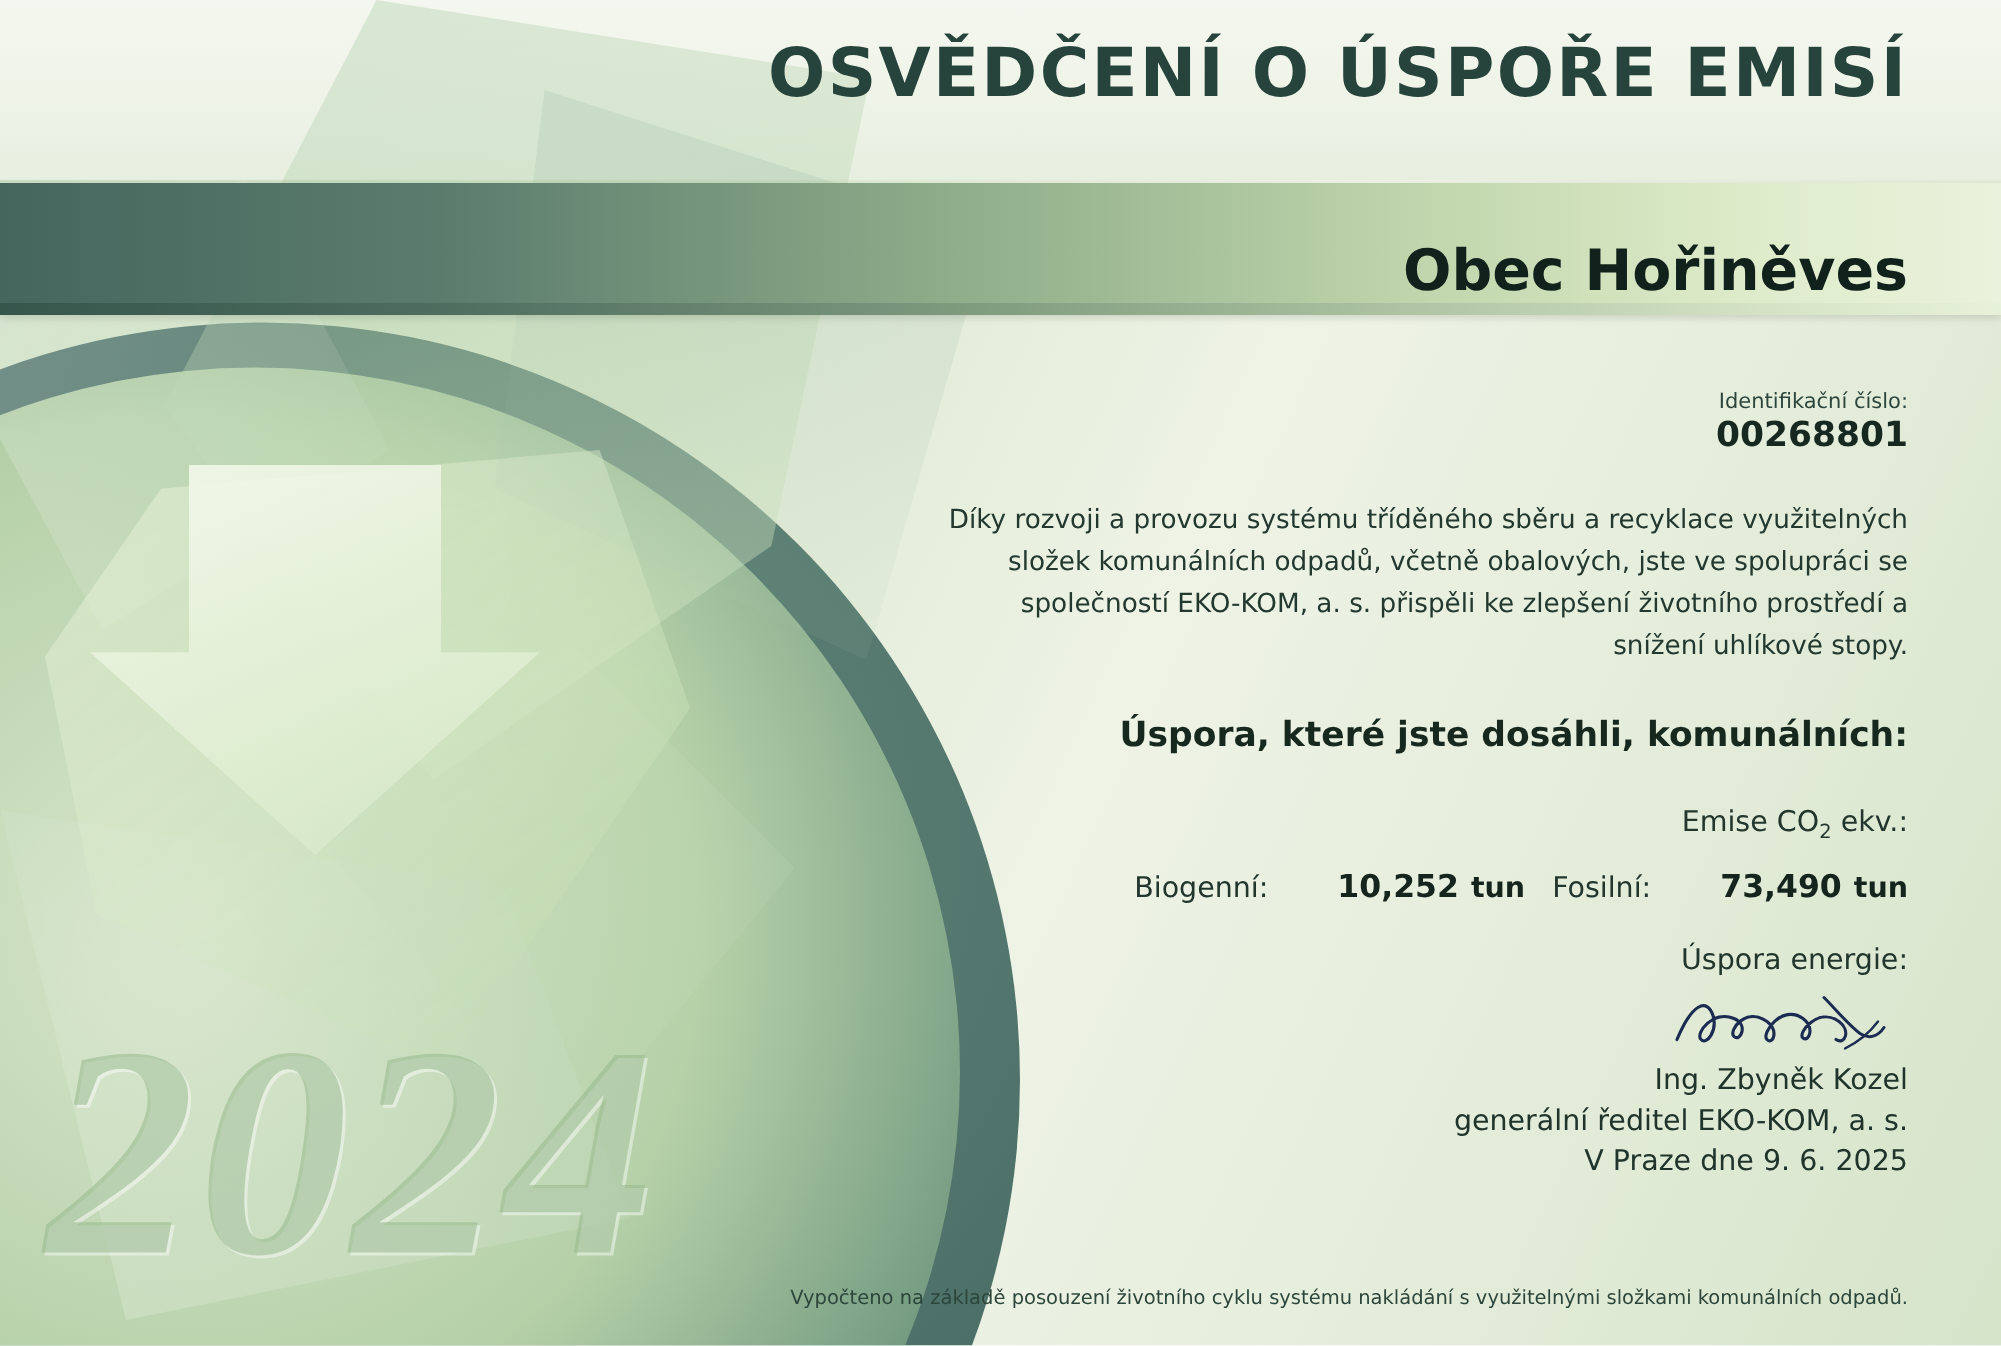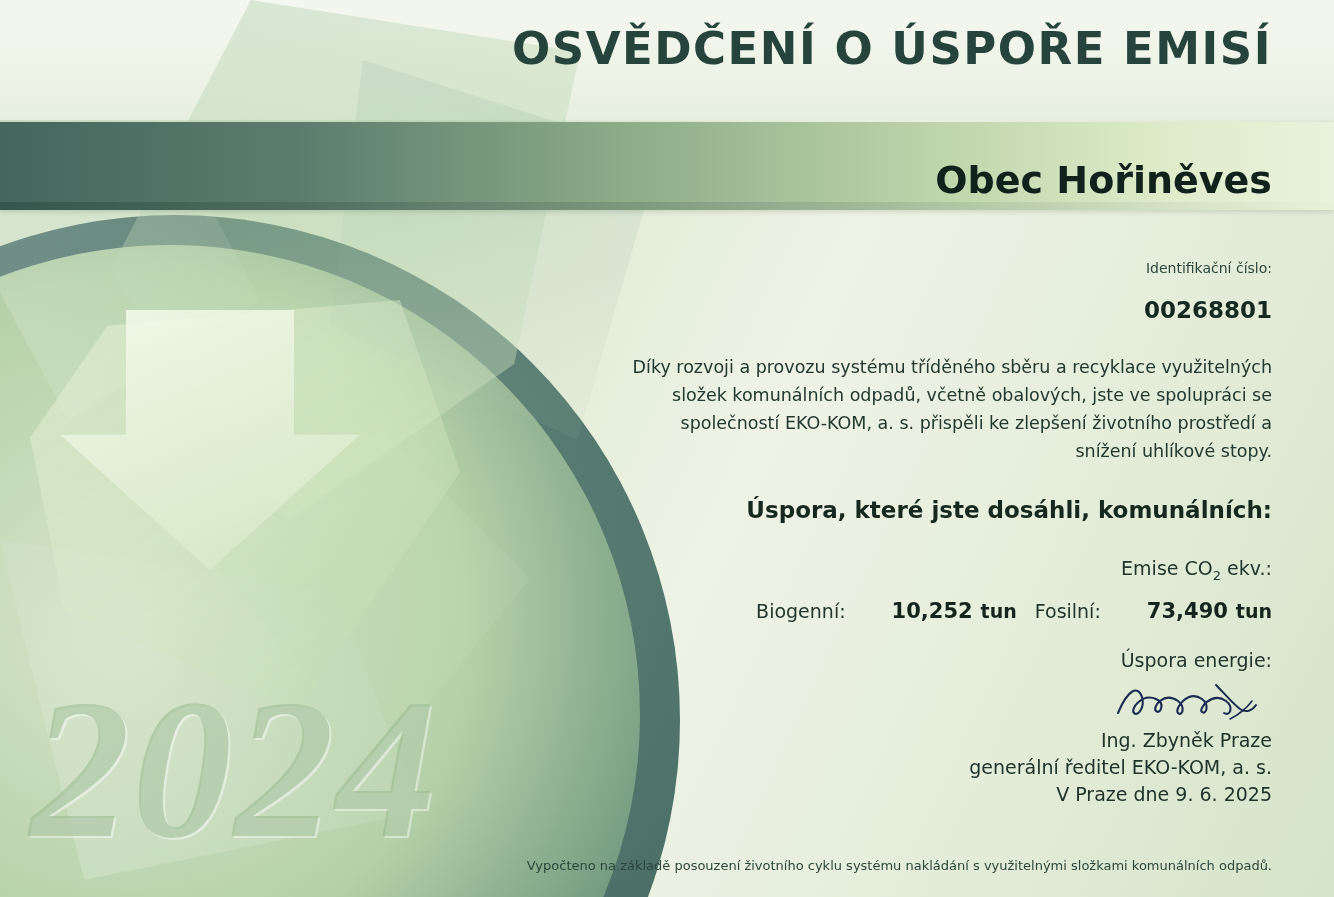--- a/index.html
+++ b/index.html
@@ -165,21 +165,21 @@
     right: 62px;
     top: 260px;
     width: 640px;
     text-align: right;
     color: #243a33;
     font-family: "DejaVu Sans", sans-serif;
   }
   .id-label {
     font-size: 14px;
     color: #2d463d;
-    margin-bottom: 21px;
+    margin-bottom: 1px;
   }
   .id-value {
     font-size: 23px;
     font-weight: bold;
     color: #16281f;
     margin-bottom: 30px;
   }
   .paragraph {
     font-size: 17.5px;
     line-height: 28px;
@@ -331,20 +331,20 @@
     <div class="energy-label">Úspora energie:</div>
 
     <div class="signature">
       <svg width="150" height="46" viewBox="0 0 150 46" fill="none" aria-hidden="true">
         <path d="M6 34 C16 10, 26 6, 30 18 C33 28, 26 38, 22 34 C18 30, 30 14, 44 20 C54 24, 48 36, 44 32 C40 28, 52 12, 66 22 C74 28, 70 38, 66 34 C62 30, 76 10, 90 20 C98 26, 94 36, 90 33 C86 30, 100 12, 114 22 C122 28, 118 38, 112 34" stroke="#1b2b52" stroke-width="2.1" stroke-linecap="round" fill="none"></path>
         <path d="M104 6 C112 14, 120 24, 128 30 C134 34, 140 32, 144 26" stroke="#1b2b52" stroke-width="2" stroke-linecap="round" fill="none"></path>
         <path d="M118 40 C126 36, 134 30, 140 22" stroke="#1b2b52" stroke-width="1.6" stroke-linecap="round" fill="none"></path>
       </svg>
     </div>
 
-    <div class="sign-name">Ing. Zbyněk Praze</div>
+    <div class="sign-name">Ing. Zbyněk Kozel</div>
     <div class="sign-role">generální ředitel EKO-KOM, a. s.</div>
     <div class="sign-place">V Praze dne 9. 6. 2025</div>
   </div>
 
   <div class="footnote">Vypočteno na základě posouzení životního cyklu systému nakládání s využitelnými složkami komunálních odpadů.</div>
 
 </div>
 
 </body></html>

